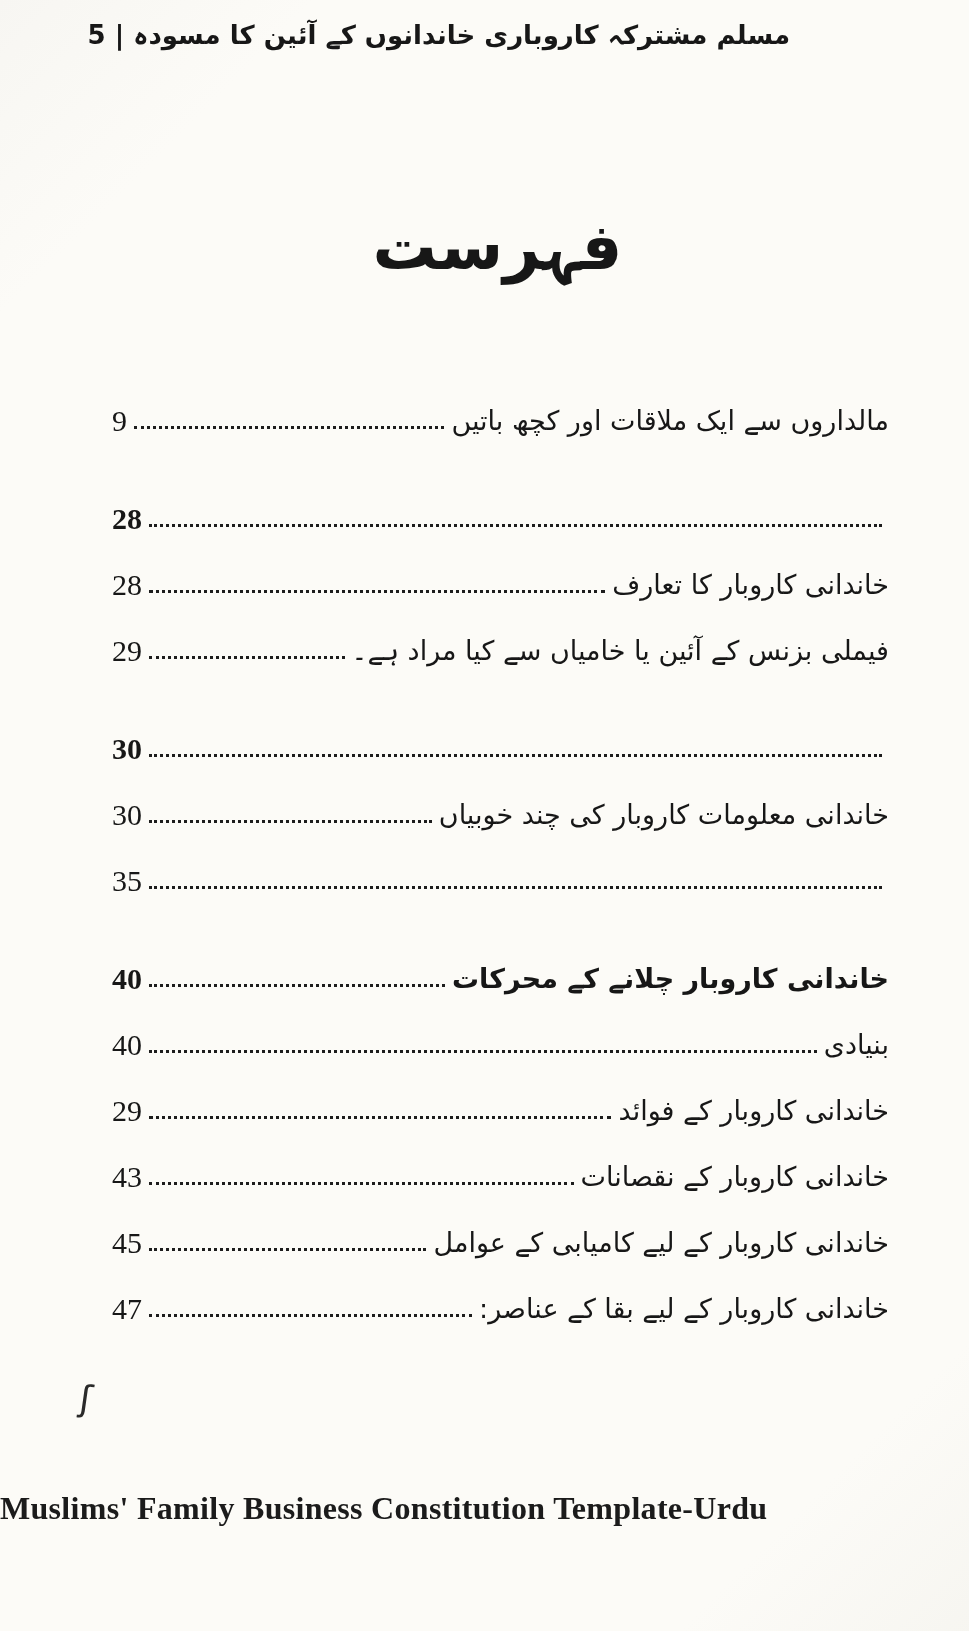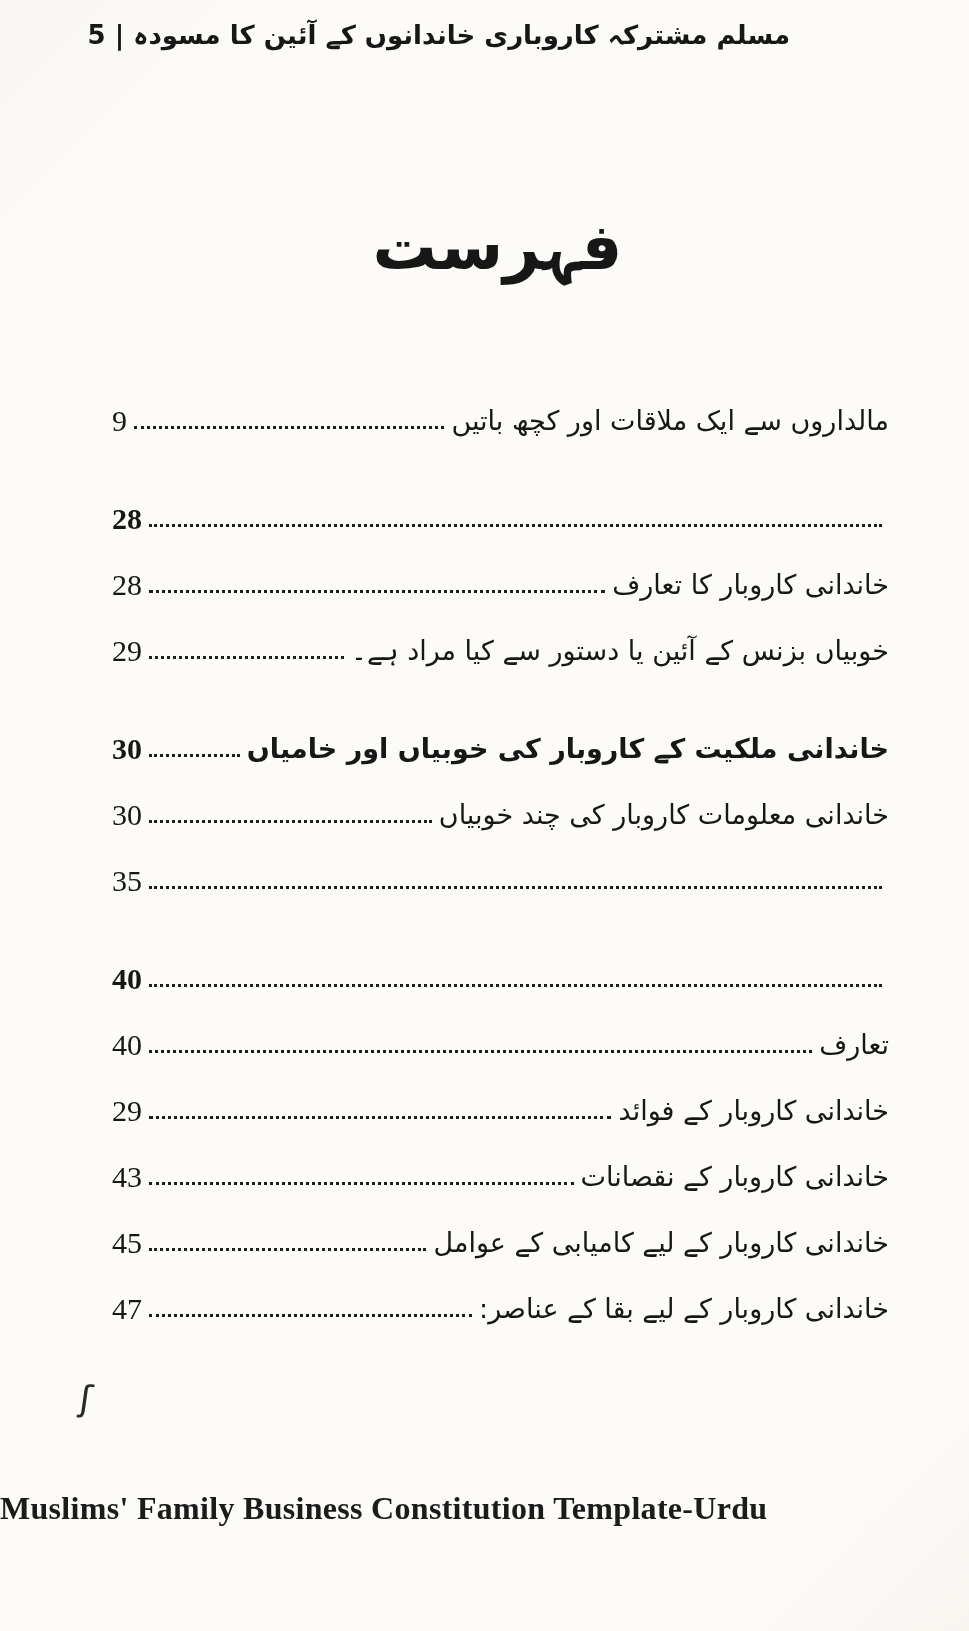--- a/index.html
+++ b/index.html
@@ -140,48 +140,48 @@
         <div class="toc-row bold">
           <span class="toc-leader"></span>
           <span class="toc-page">28</span>
         </div>
         <div class="toc-row">
           <span class="toc-label">خاندانی کاروبار کا تعارف</span>
           <span class="toc-leader"></span>
           <span class="toc-page">28</span>
         </div>
         <div class="toc-row">
-          <span class="toc-label">خوبیاں بزنس کے آئین یا دستور سے کیا مراد ہے۔</span>
+          <span class="toc-label">فیملی بزنس کے آئین یا خامیاں سے کیا مراد ہے۔</span>
           <span class="toc-leader"></span>
           <span class="toc-page">29</span>
         </div>
       </div>
       <div class="toc-group">
         <div class="toc-row bold">
-          <span class="toc-label">خاندانی ملکیت کے کاروبار کی خوبیاں اور خامیاں</span>
           <span class="toc-leader"></span>
           <span class="toc-page">30</span>
         </div>
         <div class="toc-row">
           <span class="toc-label">خاندانی معلومات کاروبار کی چند خوبیاں</span>
           <span class="toc-leader"></span>
           <span class="toc-page">30</span>
         </div>
         <div class="toc-row">
           <span class="toc-leader"></span>
           <span class="toc-page">35</span>
         </div>
       </div>
       <div class="toc-group">
         <div class="toc-row bold">
+          <span class="toc-label">خاندانی کاروبار چلانے کے محرکات</span>
           <span class="toc-leader"></span>
           <span class="toc-page">40</span>
         </div>
         <div class="toc-row">
-          <span class="toc-label">تعارف</span>
+          <span class="toc-label">بنیادی</span>
           <span class="toc-leader"></span>
           <span class="toc-page">40</span>
         </div>
         <div class="toc-row">
           <span class="toc-label">خاندانی کاروبار کے فوائد</span>
           <span class="toc-leader"></span>
           <span class="toc-page">29</span>
         </div>
         <div class="toc-row">
           <span class="toc-label">خاندانی کاروبار کے نقصانات</span>

